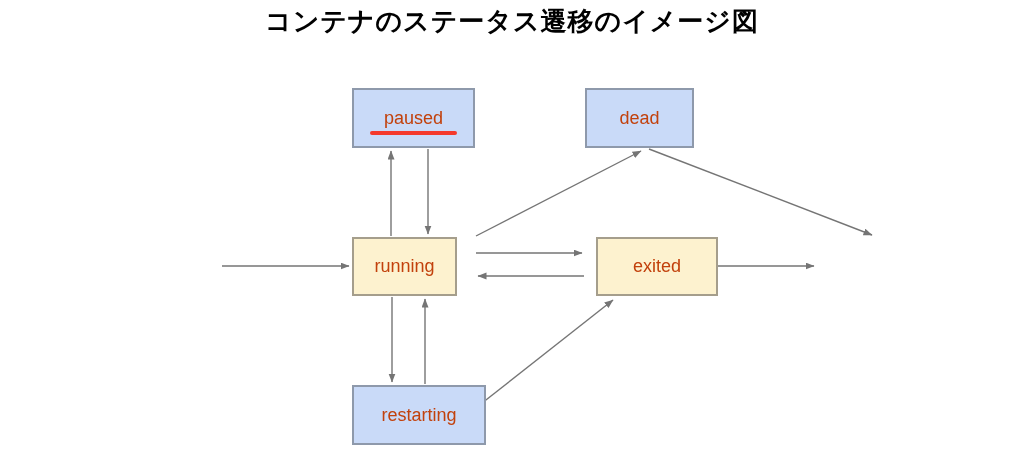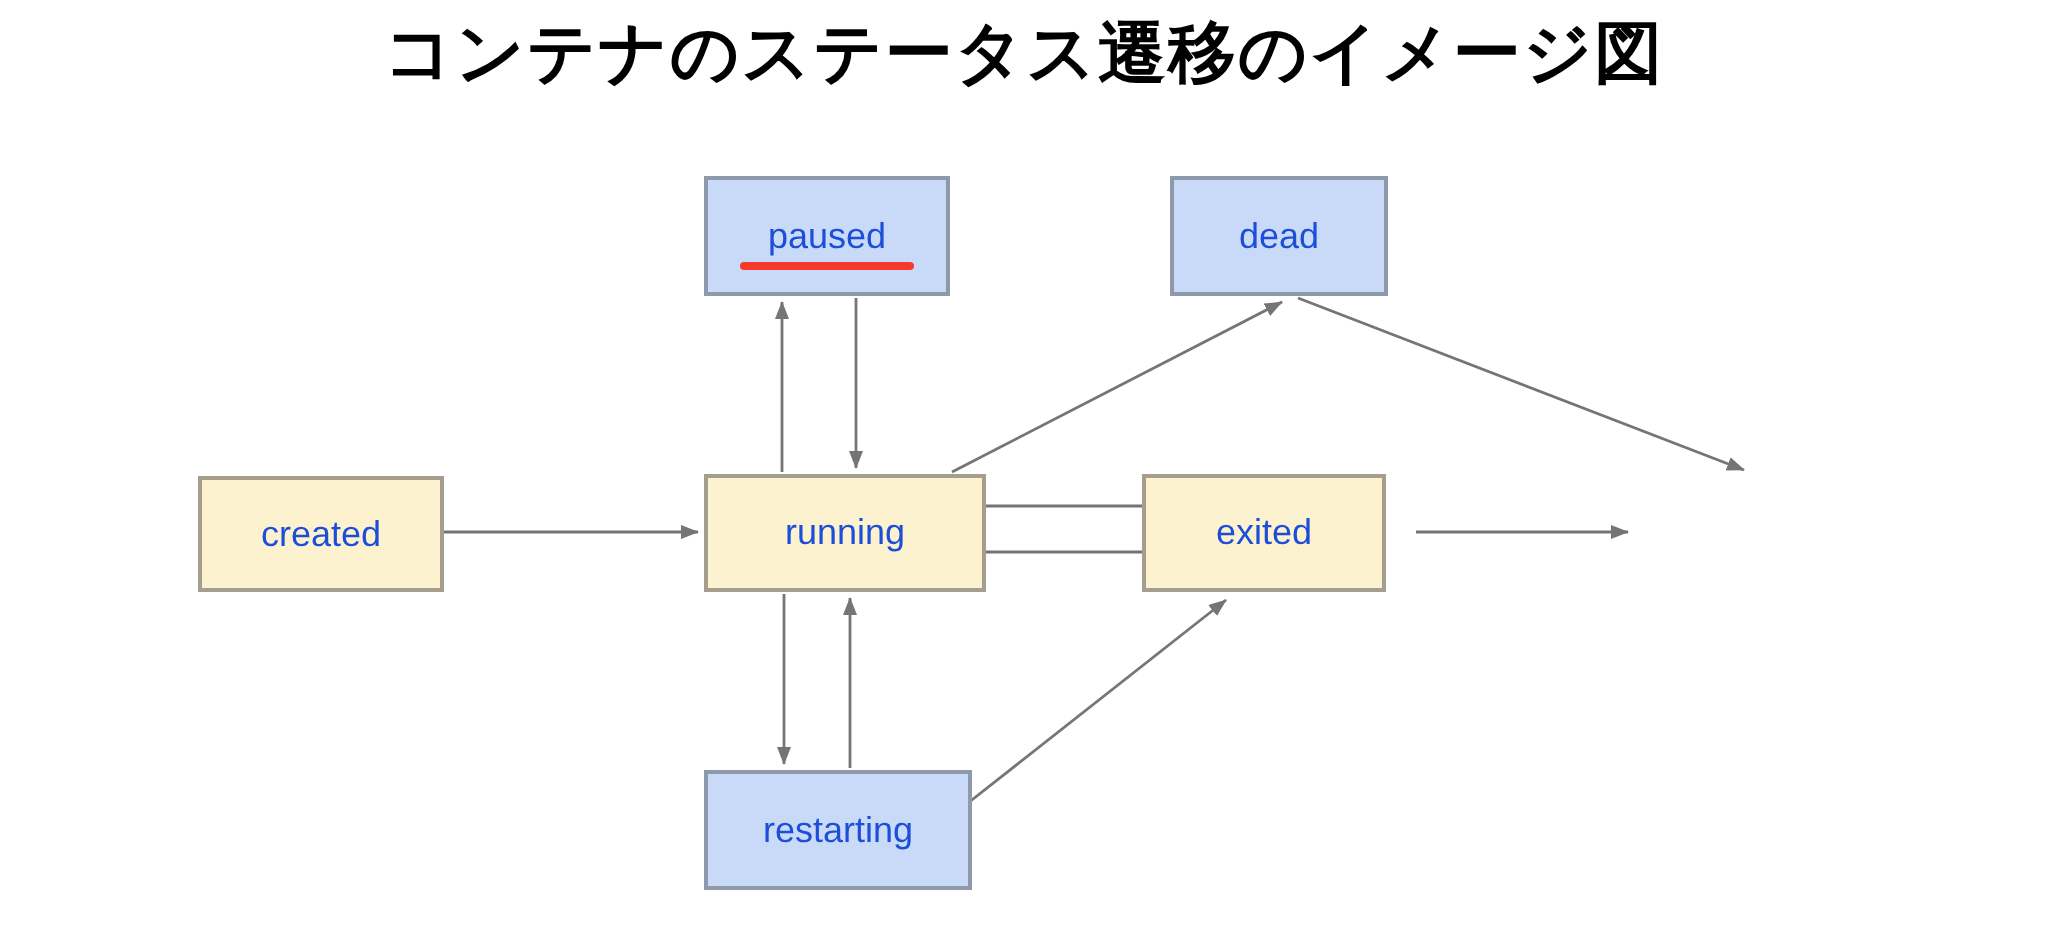--- a/index.html
+++ b/index.html
@@ -2,26 +2,26 @@
 <html><head>
 <meta charset="utf-8">
 <style>
   html,body{margin:0;padding:0;background:#ffffff;}
   #canvas{
     position:relative;width:1024px;height:464px;background:#ffffff;
     font-family:"Liberation Sans","DejaVu Sans",sans-serif;overflow:hidden;
   }
   #title{
     position:absolute;left:0;top:4px;width:1024px;text-align:center;
-    font-size:34px;font-weight:bold;color:#000;letter-spacing:1px;
+    font-size:26px;font-weight:bold;color:#000;letter-spacing:1px;
   }
   #edges{position:absolute;left:0;top:0;pointer-events:none;}
   .node{
     position:absolute;display:flex;align-items:center;justify-content:center;
-    font-size:18px;color:#1d4ed8;box-sizing:border-box;
+    font-size:18px;color:#c2410c;box-sizing:border-box;
   }
   .node.blue{background:#c9daf8;border:2px solid #8e99ab;}
   .node.cream{background:#fdf2cf;border:2px solid #a59e8c;}
   .red-underline{
     position:absolute;left:16px;right:16px;bottom:11px;height:4px;
     border-radius:2px;
   }
   .node-label{position:relative;}
 </style>
 </head>
@@ -52,29 +52,26 @@
 
   <div class="node blue" style="left:352px;top:88px;width:123px;height:60px">
     <span class="node-label">paused</span>
     <span class="red-underline" style="background:#f5392c"></span>
   </div>
 
   <div class="node blue" style="left:585px;top:88px;width:109px;height:60px">
     <span class="node-label">dead</span>
   </div>
 
-  <div class="node cream" style="left:99px;top:238px;width:123px;height:58px">
-    <span class="node-label">created</span>
-  </div>
 
-  <div class="node cream" style="left:352px;top:237px;width:141px;height:59px">
+  <div class="node cream" style="left:352px;top:237px;width:105px;height:59px">
     <span class="node-label">running</span>
   </div>
 
-  <div class="node cream" style="left:571px;top:237px;width:122px;height:59px">
+  <div class="node cream" style="left:596px;top:237px;width:122px;height:59px">
     <span class="node-label">exited</span>
   </div>
 
 
   <div class="node blue" style="left:352px;top:385px;width:134px;height:60px">
     <span class="node-label">restarting</span>
   </div>
 
 </div>
 

